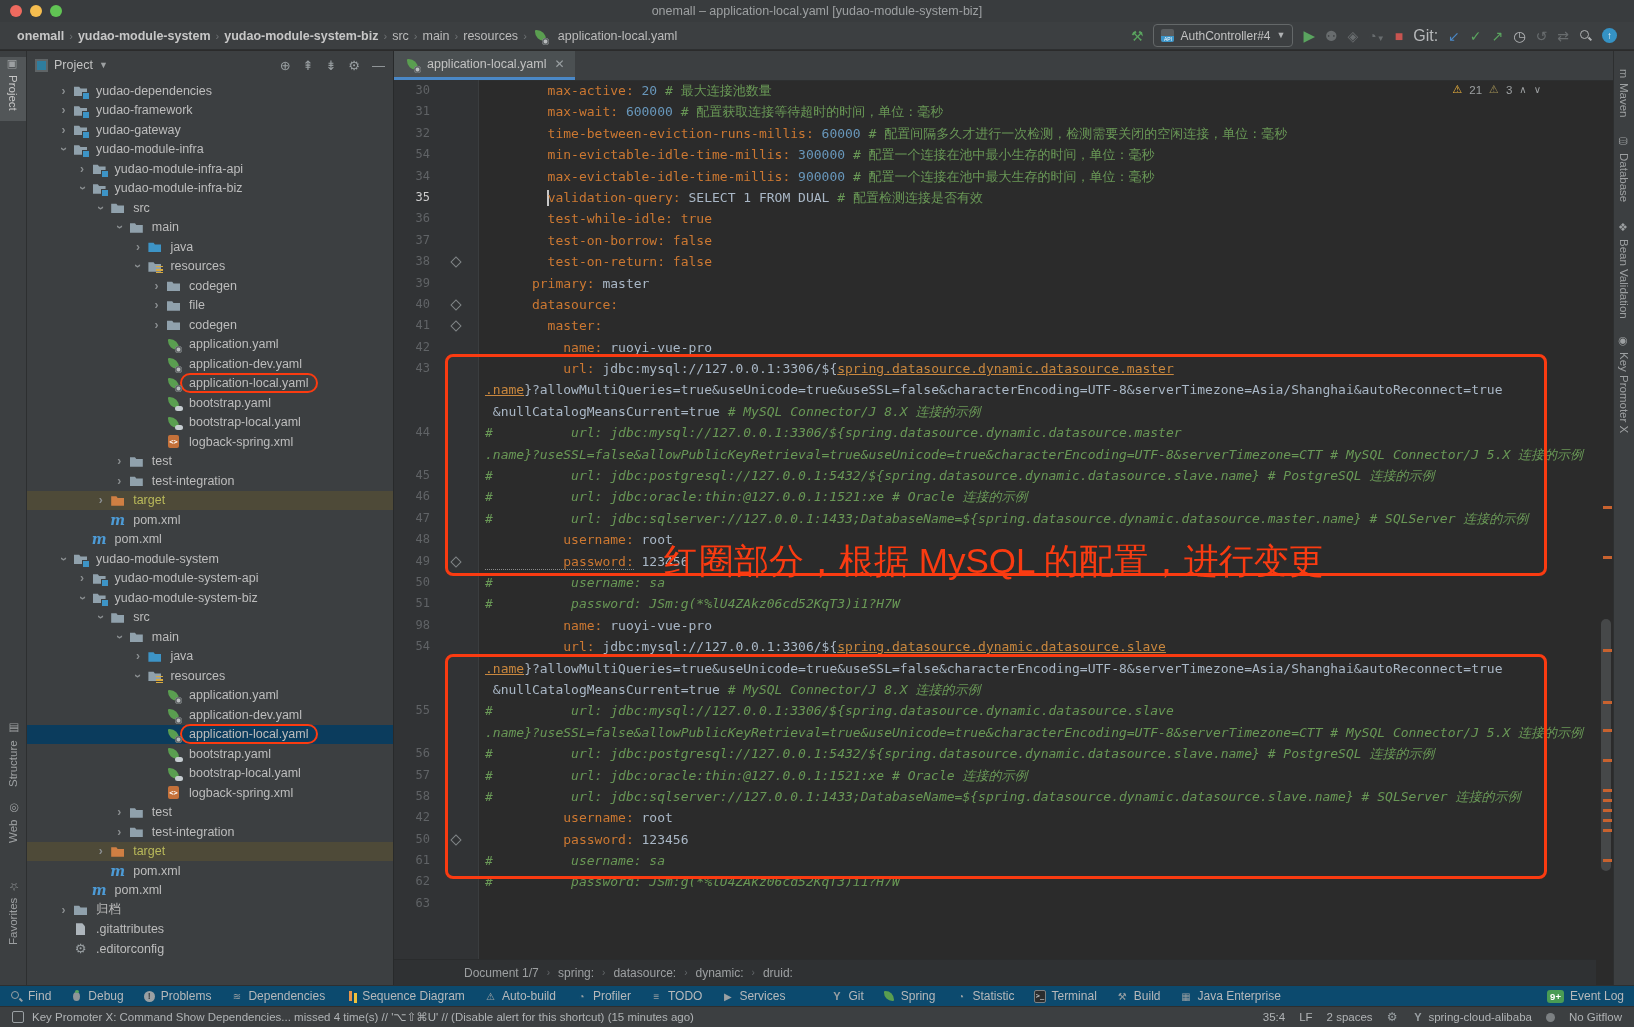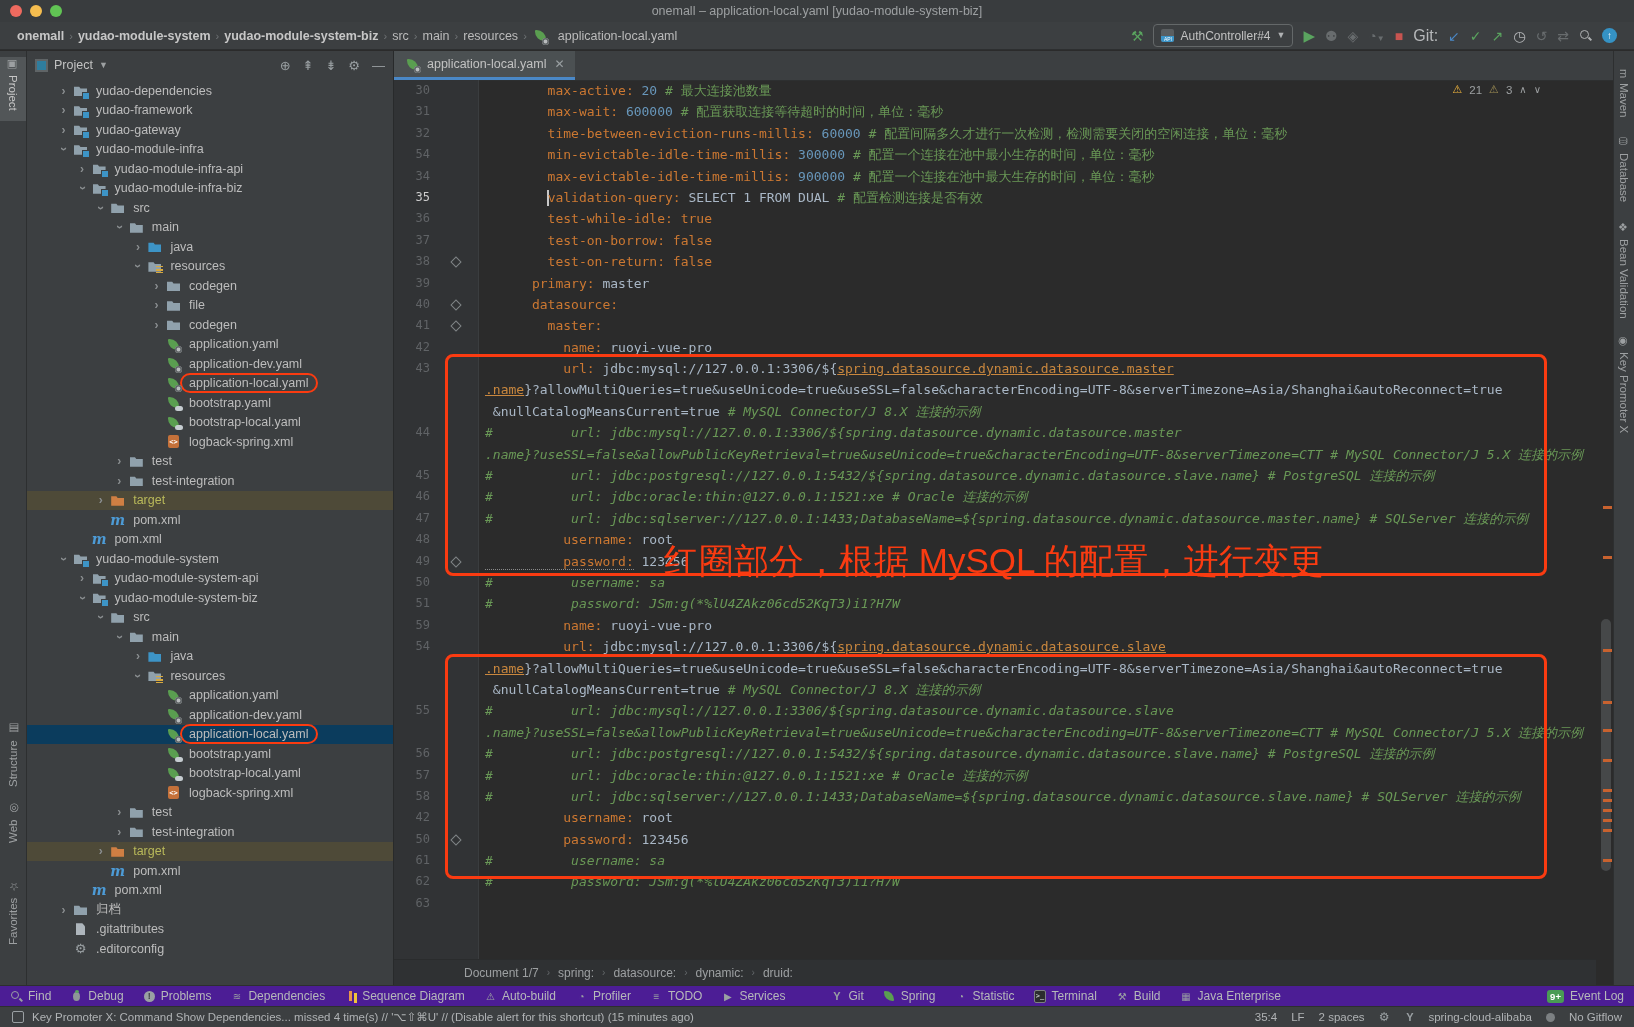--- a/index.html
+++ b/index.html
@@ -101,21 +101,21 @@
            font-family:"Liberation Sans","DejaVu Sans",sans-serif;}
   
   .sbar{position:absolute;right:0;top:29px;bottom:25px;width:16px;}
   .sthumb{position:absolute;right:2px;top:539px;width:10px;height:252px;background:#5d6163;opacity:.55;border-radius:6px}
   .stick{position:absolute;right:1px;width:9px;height:3px;background:#c8622f}
   
   .bcrumb{position:absolute;left:0;right:17px;bottom:0;height:25px;background:#2f3133;border-top:1px solid #2a2c2d;
           display:flex;align-items:center;padding-left:70px;gap:8px;font-size:12px;color:#9da0a2}
   .bcsep{color:#63676a;font-size:10px}
   
-  .twbar{position:absolute;left:0;right:0;top:985px;height:21px;background:#4c1d95;border-top:1px solid #2d2f30;
+  .twbar{position:absolute;left:0;right:0;top:985px;height:21px;background:#0c4a6e;border-top:1px solid #2d2f30;
          display:flex;align-items:center;font-size:12px;color:#b6b8ba;padding:0 10px;box-sizing:border-box}
   .twitem{display:flex;align-items:center;gap:5px;margin-right:19px;white-space:nowrap}
   .bic{display:inline-flex;align-items:center;justify-content:center;width:13px;height:13px;font-size:10px;color:#9aa0a3;position:relative}
   .bic.find::before{content:"";position:absolute;left:1px;top:1px;width:6px;height:6px;border:1.5px solid #9aa0a3;border-radius:50%}
   .bic.find::after{content:"";position:absolute;left:9px;top:9px;width:4px;height:1.6px;background:#9aa0a3;transform:rotate(45deg)}
   .bic.debug::before{content:"";width:7px;height:9px;border-radius:50%;background:#8f9598}
   .bic.debug::after{content:"";position:absolute;top:0;left:50%;margin-left:-2px;width:4px;height:3px;border-radius:50%;background:#5aa45f}
   .bic.prob::before{content:"!";width:11px;height:11px;border-radius:50%;background:#9aa0a3;color:#3c3f41;font:bold 9px/11px "Liberation Sans",sans-serif;text-align:center}
   .bic.seq::before{content:"";width:3px;height:10px;background:#e8944a;box-shadow:5px 2px 0 #f0c23c}
   .bic.spring::before{content:"";width:10px;height:10px;background:#5a9e50;border-radius:1px 85% 1px 85%}
@@ -484,21 +484,21 @@
           <div class="crow"><span class="gnum"></span><span class="gfold"></span><span class="ctext"><span class="s-v"> &amp;nullCatalogMeansCurrent=true </span><span class="s-i"># MySQL Connector/J 8.X 连接的示例</span></span></div>
           <div class="crow"><span class="gnum">44</span><span class="gfold"></span><span class="ctext"><span class="s-i">#          url: jdbc:mysql://127.0.0.1:3306/${spring.datasource.dynamic.datasource.master</span></span></div>
           <div class="crow"><span class="gnum"></span><span class="gfold"></span><span class="ctext"><span class="s-i">.name}?useSSL=false&amp;allowPublicKeyRetrieval=true&amp;useUnicode=true&amp;characterEncoding=UTF-8&amp;serverTimezone=CTT # MySQL Connector/J 5.X 连接的示例</span></span></div>
           <div class="crow"><span class="gnum">45</span><span class="gfold"></span><span class="ctext"><span class="s-i">#          url: jdbc:postgresql://127.0.0.1:5432/${spring.datasource.dynamic.datasource.slave.name} # PostgreSQL 连接的示例</span></span></div>
           <div class="crow"><span class="gnum">46</span><span class="gfold"></span><span class="ctext"><span class="s-i">#          url: jdbc:oracle:thin:@127.0.0.1:1521:xe # Oracle 连接的示例</span></span></div>
           <div class="crow"><span class="gnum">47</span><span class="gfold"></span><span class="ctext"><span class="s-i">#          url: jdbc:sqlserver://127.0.0.1:1433;DatabaseName=${spring.datasource.dynamic.datasource.master.name} # SQLServer 连接的示例</span></span></div>
           <div class="crow"><span class="gnum">48</span><span class="gfold"></span><span class="ctext"><span class="s-k">          username:</span><span class="s-v"> root</span></span></div>
           <div class="crow"><span class="gnum">49</span><span class="gfold has"></span><span class="ctext"><span class="s-ku">          password:</span><span class="s-v"> 123456</span></span></div>
           <div class="crow"><span class="gnum">50</span><span class="gfold"></span><span class="ctext"><span class="s-i">#          username: sa</span></span></div>
           <div class="crow"><span class="gnum">51</span><span class="gfold"></span><span class="ctext"><span class="s-i">#          password: JSm:g(*%lU4ZAkz06cd52KqT3)i1?H7W</span></span></div>
-          <div class="crow"><span class="gnum">59</span><span class="gfold"></span><span class="ctext"><span class="s-k">          name:</span><span class="s-v"> ruoyi-vue-pro</span></span></div>
+          <div class="crow"><span class="gnum">98</span><span class="gfold"></span><span class="ctext"><span class="s-k">          name:</span><span class="s-v"> ruoyi-vue-pro</span></span></div>
           <div class="crow"><span class="gnum">54</span><span class="gfold"></span><span class="ctext"><span class="s-k">          url:</span><span class="s-v"> jdbc:mysql://127.0.0.1:3306/${</span><span class="s-r">spring.datasource.dynamic.datasource.slave</span></span></div>
           <div class="crow"><span class="gnum"></span><span class="gfold"></span><span class="ctext"><span class="s-r">.name</span><span class="s-v">}?allowMultiQueries=true&amp;useUnicode=true&amp;useSSL=false&amp;characterEncoding=UTF-8&amp;serverTimezone=Asia/Shanghai&amp;autoReconnect=true</span></span></div>
           <div class="crow"><span class="gnum"></span><span class="gfold"></span><span class="ctext"><span class="s-v"> &amp;nullCatalogMeansCurrent=true </span><span class="s-i"># MySQL Connector/J 8.X 连接的示例</span></span></div>
           <div class="crow"><span class="gnum">55</span><span class="gfold"></span><span class="ctext"><span class="s-i">#          url: jdbc:mysql://127.0.0.1:3306/${spring.datasource.dynamic.datasource.slave</span></span></div>
           <div class="crow"><span class="gnum"></span><span class="gfold"></span><span class="ctext"><span class="s-i">.name}?useSSL=false&amp;allowPublicKeyRetrieval=true&amp;useUnicode=true&amp;characterEncoding=UTF-8&amp;serverTimezone=CTT # MySQL Connector/J 5.X 连接的示例</span></span></div>
           <div class="crow"><span class="gnum">56</span><span class="gfold"></span><span class="ctext"><span class="s-i">#          url: jdbc:postgresql://127.0.0.1:5432/${spring.datasource.dynamic.datasource.slave.name} # PostgreSQL 连接的示例</span></span></div>
           <div class="crow"><span class="gnum">57</span><span class="gfold"></span><span class="ctext"><span class="s-i">#          url: jdbc:oracle:thin:@127.0.0.1:1521:xe # Oracle 连接的示例</span></span></div>
           <div class="crow"><span class="gnum">58</span><span class="gfold"></span><span class="ctext"><span class="s-i">#          url: jdbc:sqlserver://127.0.0.1:1433;DatabaseName=${spring.datasource.dynamic.datasource.slave.name} # SQLServer 连接的示例</span></span></div>
           <div class="crow"><span class="gnum">42</span><span class="gfold"></span><span class="ctext"><span class="s-k">          username:</span><span class="s-v"> root</span></span></div>
           <div class="crow"><span class="gnum">50</span><span class="gfold has"></span><span class="ctext"><span class="s-k">          password:</span><span class="s-v"> 123456</span></span></div>
@@ -635,21 +635,21 @@
   <div class="statusbar">
     <span class="sbleft">
       <span class="winico"></span>
       <span>Key Promoter X: Command Show Dependencies... missed 4 time(s) // '⌥⇧⌘U' // (Disable alert for this shortcut) (15 minutes ago)</span>
     </span>
     <span class="sbright">
       <span>35:4</span>
       <span>LF</span>
       <span>2 spaces</span>
       <span class="sico">⚙</span>
-      <span style="display:flex;align-items:center;gap:12px">
+      <span style="display:flex;align-items:center;gap:4px">
         <span class="bic git"></span>
         <span>spring-cloud-alibaba</span>
       </span>
       <span class="dot"></span>
       <span>No Gitflow</span>
     </span>
   </div>
 </div>
 
 </body></html>

